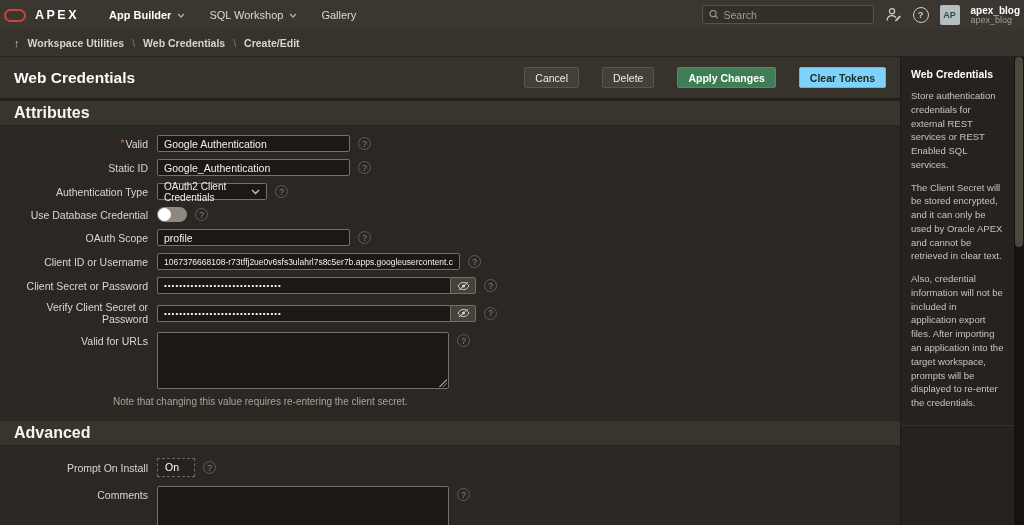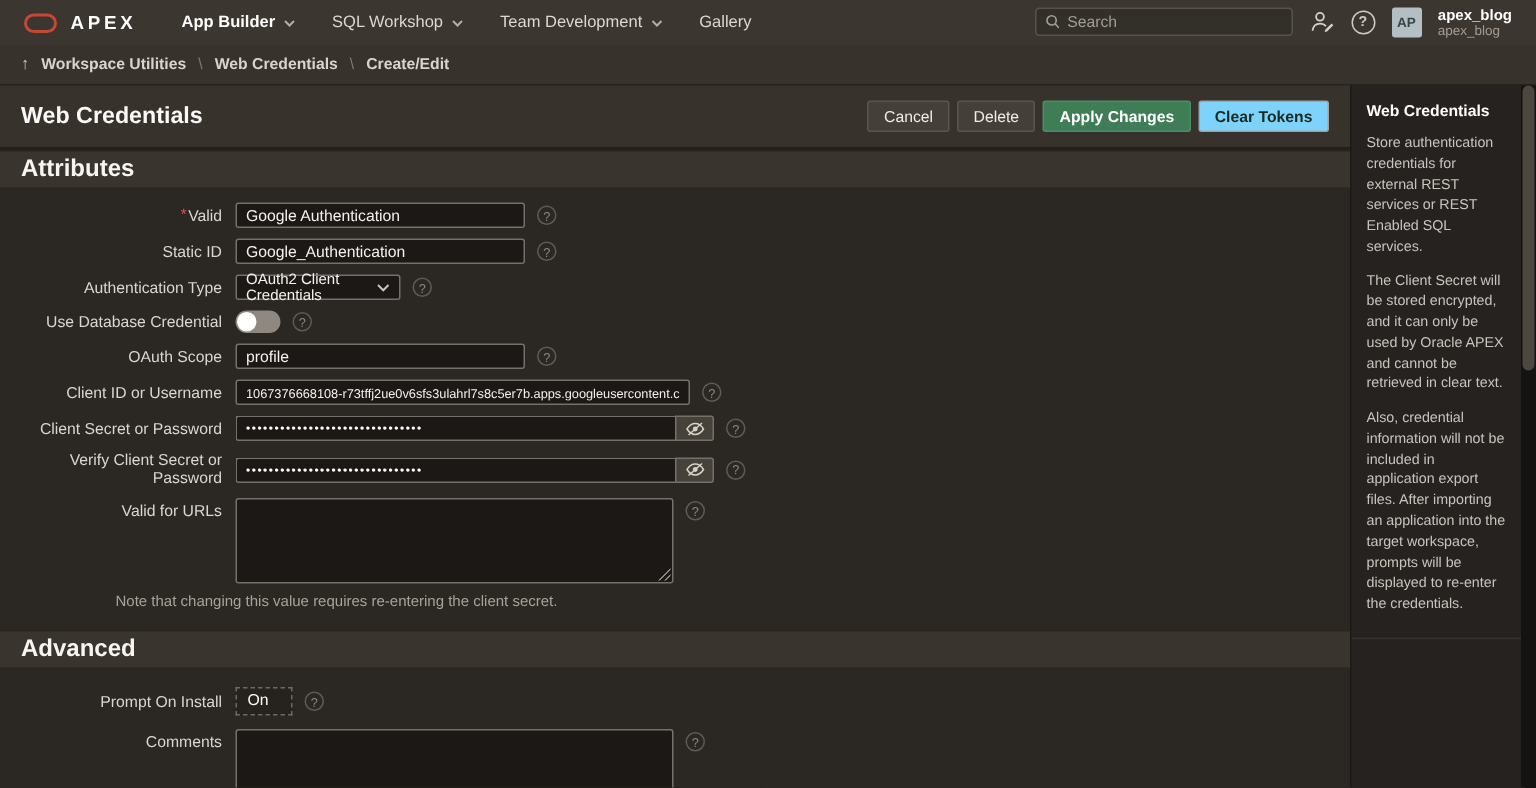--- a/index.html
+++ b/index.html
@@ -1,20 +1,20 @@
 <!DOCTYPE html>
 <html><head>
 <meta charset="utf-8">
 <style>
   * { margin:0; padding:0; box-sizing:border-box; }
   html,body { width:1024px; height:525px; overflow:hidden; background:#2b2722;
     font-family:"Liberation Sans", sans-serif; }
 
   
-  .topbar { height:30px; background:#3b362f; display:flex; align-items:center; padding:0 16px; }
+  .topbar { height:30px; background:#3b362f; display:flex; align-items:center; padding:0 4px; }
   .logo-mark { width:22px; height:13px; border:2.5px solid #c74634; border-radius:8px; margin-right:9px; flex:none; }
   .brand { color:#fff; font-size:12.5px; font-weight:bold; letter-spacing:2.5px; margin-right:18px; }
   .menu-item { color:#ddd8d1; font-size:11px; padding:0 12px; height:30px; display:flex; align-items:center; gap:6px; cursor:pointer; }
   .menu-item.active { color:#fff; font-weight:bold; }
   .topbar-right { margin-left:auto; display:flex; align-items:center; gap:11px; }
   .search-box { width:172px; height:19px; background:#332f29; border:1px solid #57524b; border-radius:3px;
     display:flex; align-items:center; padding:0 6px; gap:5px; }
   .search-box input { background:transparent; border:none; outline:none; color:#e8e4de; font-size:10.5px; width:100%;
     font-family:"Liberation Sans", sans-serif; }
   .search-box input::placeholder { color:#a29c94; }
@@ -34,21 +34,21 @@
   .crumb-sep { color:#80796f; font-size:10.5px; }
   .up-arrow { color:#c9c4bd; font-size:11px; cursor:pointer; }
 
   
   .main { display:flex; height:468px; }
   .content { width:900px; flex:none; display:flex; flex-direction:column; background:#2b2722; }
 
   .page-header { height:43px; background:#37322c; border-bottom:2px solid #242019;
     display:flex; align-items:center; padding:0 14px; flex:none; }
   .page-title { color:#fbfaf8; font-size:15.5px; font-weight:600; }
-  .btn-group { margin-left:auto; display:flex; gap:5px; }
+  .btn-group { margin-left:auto; display:flex; gap:23px; }
   .btn { height:21px; padding:0 10px; border-radius:2px; font-size:10.5px; display:flex; align-items:center;
     cursor:pointer; font-family:"Liberation Sans", sans-serif; }
   .btn-dark { background:#443f38; border:1px solid #5a554d; color:#f0ece6; }
   .btn-green { background:#3f7d57; border:1px solid #4a8f64; color:#fff; font-weight:bold; }
   .btn-mint { background:#7dd3fc; border:1px solid #a3a3a3; color:#1c2b21; font-weight:600; }
 
   .section-header { height:26px; background:#39342e; border-bottom:1px solid #29251f; border-top:1px solid #29251f;
     display:flex; align-items:center; padding:0 14px; color:#f7f5f2; font-size:16px; font-weight:bold; flex:none; }
 
   .form-body { padding:9px 0 5px; }
@@ -71,21 +71,21 @@
     border-radius:2px 0 0 2px; color:#fff; font-size:8px; letter-spacing:1px; padding:0 6px; outline:none; }
   .eye-btn { width:26px; height:17px; background:#474239; border:1px solid #74706a; border-radius:0 2px 2px 0;
     display:flex; align-items:center; justify-content:center; cursor:pointer; }
   .ta { background:#1b1815; border:1px solid #74706a; border-radius:2px; position:relative; }
   .ta textarea { width:100%; height:100%; background:transparent; border:none; outline:none; resize:none;
     color:#f4f1ec; font-size:10.5px; padding:4px 6px; font-family:"Liberation Sans", sans-serif; }
   .ta-urls { width:292px; height:57px; }
   .ta-comments { width:292px; height:52px; }
   .resize-corner { position:absolute; right:1px; bottom:1px; width:9px; height:9px; pointer-events:none;
     background:linear-gradient(135deg, transparent 0 55%, #8d877e 55% 62%, transparent 62% 75%, #8d877e 75% 82%, transparent 82%); }
-  .note { margin-left:77px; font-size:10px; color:#a8a299; margin-top:2px; margin-bottom:8px; }
+  .note { margin-left:113px; font-size:10px; color:#a8a299; margin-top:2px; margin-bottom:8px; }
   .dashed-box { border:1px dashed #6e6962; padding:2px 10px 3px 7px; font-size:10.5px; color:#fff; min-width:38px;
     background:#26221e; cursor:pointer; }
 
   
   .sidebar { width:114px; flex:none; background:#262220; border-left:1px solid #1b1815; }
   .help-box { padding:11px 10px 6px; border-bottom:1px solid #36312b; }
   .help-title { color:#fff; font-size:10.5px; font-weight:bold; margin-bottom:9px; }
   .help-p { color:#c9c3bc; font-size:9.5px; line-height:1.45; margin-bottom:9px; }
 
   
@@ -102,26 +102,20 @@
   <span class="brand">APEX</span>
 
   <div class="menu-item active">
     <span>App Builder</span>
     <svg class="chev" width="8" height="5" viewBox="0 0 8 5">
         <path d="M1 1l3 3 3-3" stroke="#b5afa7" stroke-width="1.3" fill="none"></path>
       </svg>
   </div>
   <div class="menu-item">
     <span>SQL Workshop</span>
-    <svg class="chev" width="8" height="5" viewBox="0 0 8 5">
-        <path d="M1 1l3 3 3-3" stroke="#b5afa7" stroke-width="1.3" fill="none"></path>
-      </svg>
-  </div>
-  <div class="menu-item">
-    <span>Team Development</span>
     <svg class="chev" width="8" height="5" viewBox="0 0 8 5">
         <path d="M1 1l3 3 3-3" stroke="#b5afa7" stroke-width="1.3" fill="none"></path>
       </svg>
   </div>
   <div class="menu-item">
     <span>Gallery</span>
   </div>
 
   <div class="topbar-right">
     <div class="search-box">

